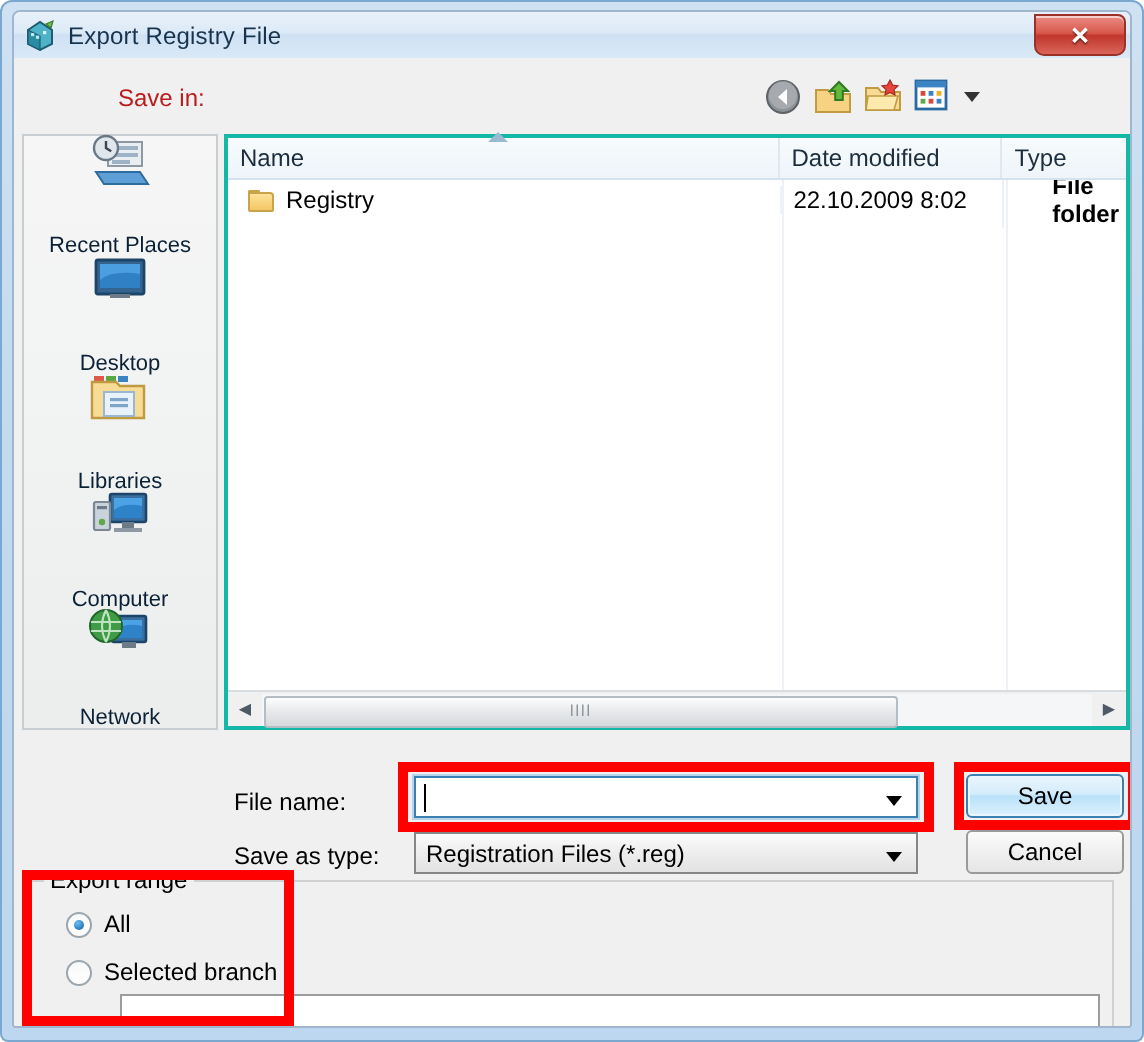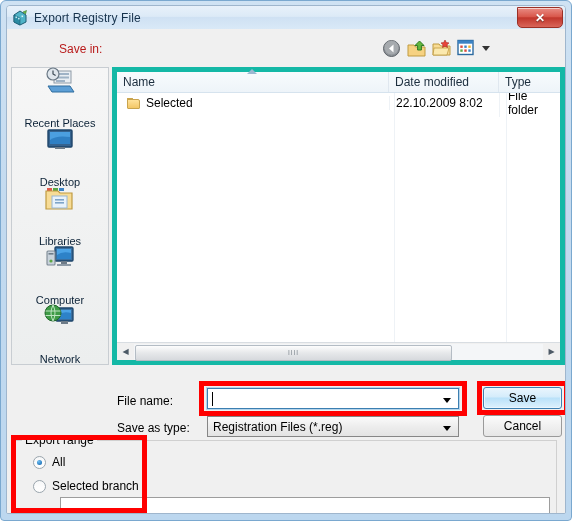--- a/index.html
+++ b/index.html
@@ -106,21 +106,21 @@
     display: flex; flex-direction: column;
     align-items: center; justify-content: center; gap: 19px;
   }
   .place .ico { width: 34px; height: 30px; position: relative; }
   .place .lbl { font-size: 11px; color: #0b2136; margin-top: 2px; }
   
   .filelist {
     position: absolute; left: 105px; top: 38px;
     width: 453px; height: 298px;
     background: #fff;
-    border: 5px solid #14b8a6;
+    border: 2px solid #14b8a6;
     box-sizing: border-box;
   }
   .col-head {
     position: relative;
     display: flex; height: 20px;
     background: linear-gradient(180deg,#f7fbfd 0%, #eef4f9 100%);
     border-bottom: 1px solid #d6e3ee;
   }
   .col {
     font-size: 12px; color: #1c2e3e;
@@ -138,21 +138,21 @@
     border-left: 5px solid transparent;
     border-right: 5px solid transparent;
     border-bottom: 5px solid #9cb9d2;
   }
   .row {
     display: flex; height: 20px; align-items: center;
   }
   .cell { font-size: 12px; color: #000; box-sizing: border-box; }
   .cell.c-name { width: 277px; padding-left: 10px; display: flex; align-items: center; gap: 6px; }
   .cell.c-date { width: 112px; padding-left: 6px; border-left: 1px solid #eef2f6; }
-  .cell.c-type { width: 62px; padding-left: 8px; border-left: 1px solid #eef2f6; }
+  .cell.c-type { width: 62px; padding-left: 24px; border-left: 1px solid #eef2f6; font-weight: bold; }
   .grid-lines {
     position: absolute; left: 277px; top: 21px; width: 1px; bottom: 18px;
     background: #eef2f6;
   }
   .grid-lines2 {
     position: absolute; left: 389px; top: 21px; width: 1px; bottom: 18px;
     background: #eef2f6;
   }
   .hscroll {
     position: absolute; left: 0; right: 0; bottom: 0; height: 17px;
@@ -436,21 +436,21 @@
         </div>
         <div class="grid-lines"></div>
         <div class="grid-lines2"></div>
 
         <div class="row">
           <div class="cell c-name">
             <span class="folder-ico">
               <span class="tab"></span>
                 <span class="back"></span>
             </span>
-            <span>Selected</span>
+            <span>Registry</span>
           </div>
           <div class="cell c-date">22.10.2009 8:02</div>
           <div class="cell c-type">File folder</div>
         </div>
 
         <div class="hscroll">
           <div class="hs-arrow">◀</div>
           <div class="hs-track">
             <div class="hs-thumb">
               <span>llll</span>

